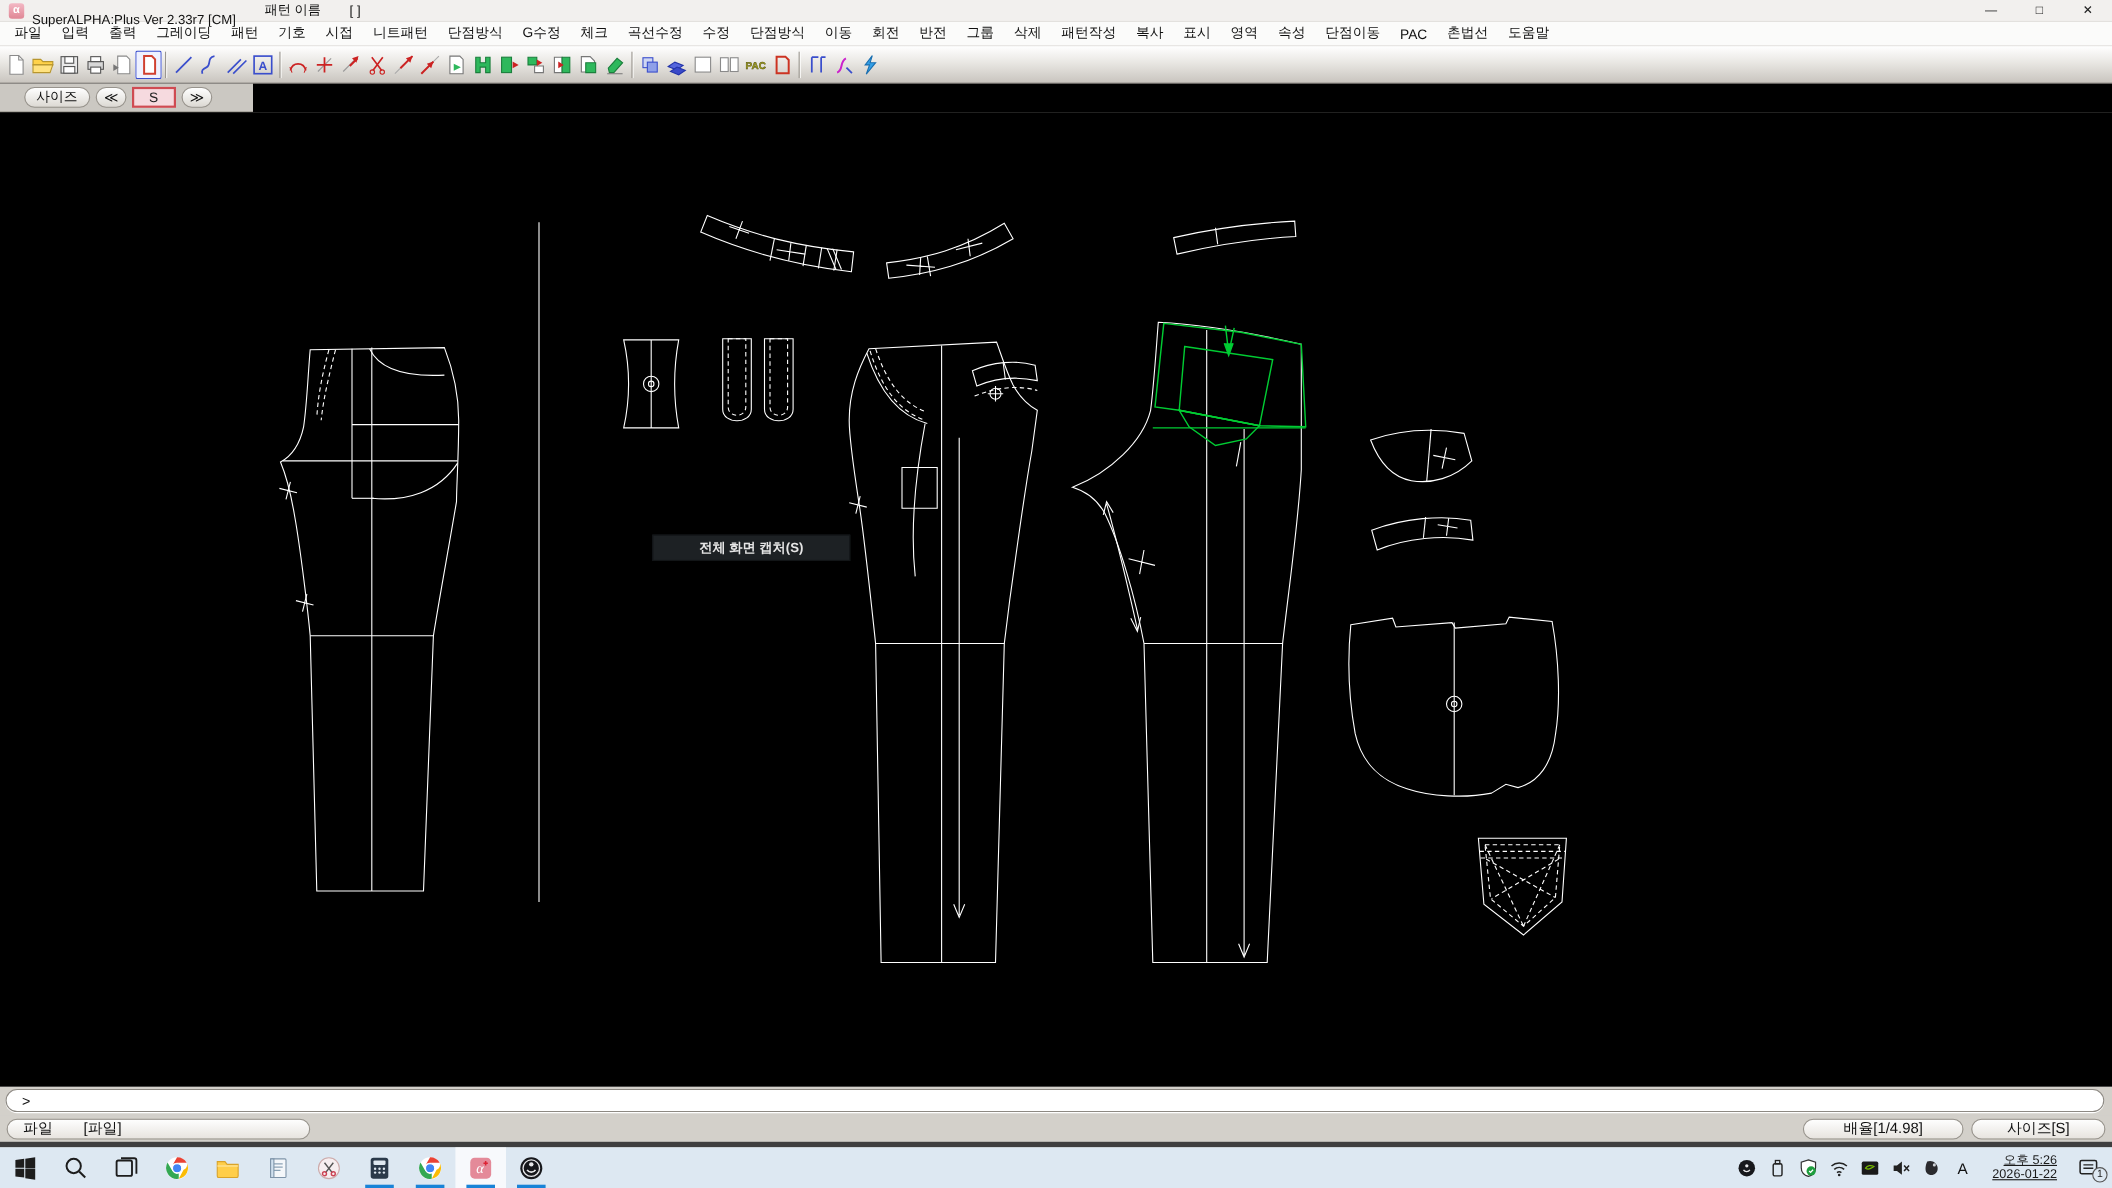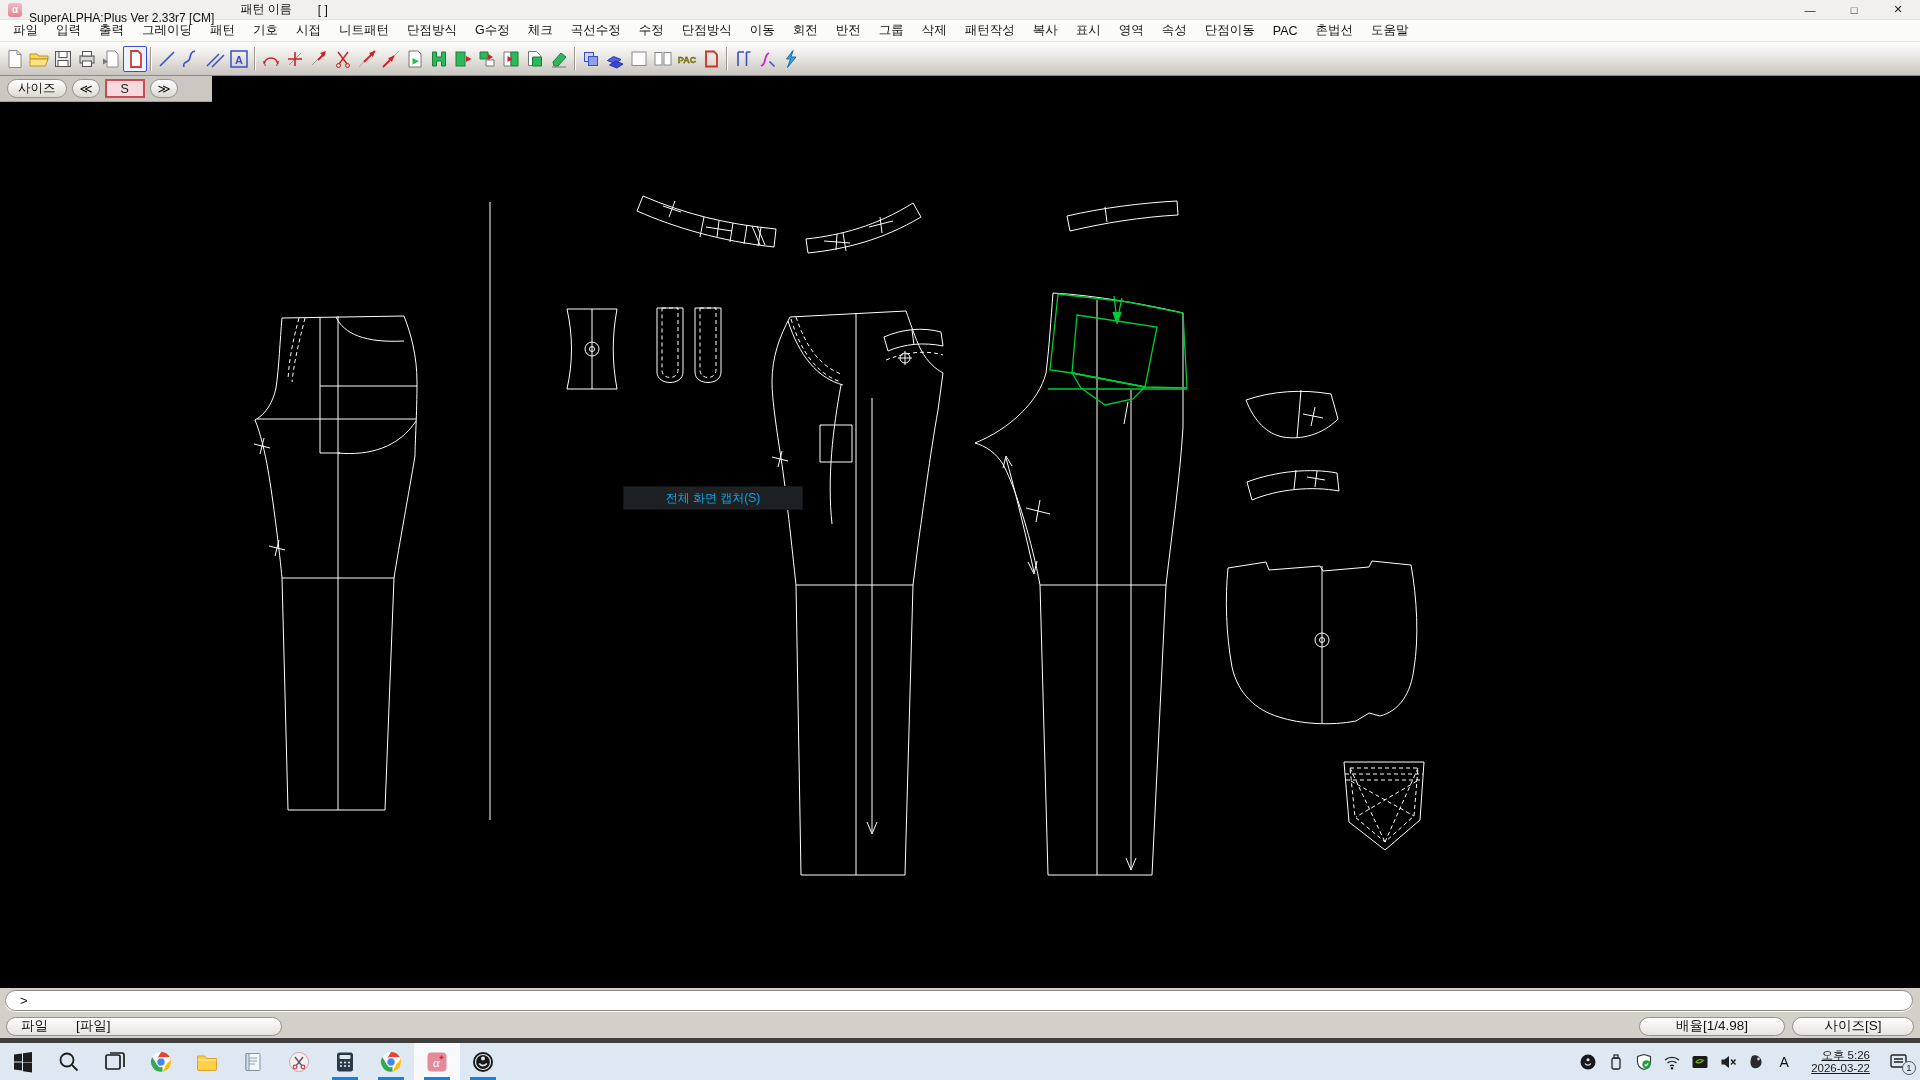--- a/index.html
+++ b/index.html
@@ -20,29 +20,29 @@
   .menu-item { font-size:12.5px; color:#111; padding:2px 9px; white-space:nowrap; }
 
   
   .toolbar { height:34px; background:linear-gradient(#ffffff 0%, #e9e7e3 45%, #c9c5bf 100%); border-bottom:1px solid #8f8b85; display:flex; align-items:center; padding:1px 3px; }
   .tbi { width:24px; height:26px; display:flex; align-items:center; justify-content:center; border-radius:2px; }
   .tbi.sel { box-shadow:0 0 0 1px #3a4ecc inset; background:#eef1ff; }
   .tb-sep { width:2px; height:24px; margin:0 3px; border-left:1px solid #9a968f; border-right:1px solid #fdfdfc; }
 
   
   .tabrow { height:26px; background:#000; display:flex; }
-  .tabrow-left { width:212px; height:100%; background:#cbc8c2; display:flex; align-items:center; gap:5px; padding-left:7px; border-bottom:1px solid #a6a29b; }
+  .tabrow-left { width:230px; height:100%; background:#cbc8c2; display:flex; align-items:center; gap:5px; padding-left:22px; border-bottom:1px solid #a6a29b; }
   .pillbtn { height:19px; border-radius:10px; background:linear-gradient(#ffffff,#dcd9d3); border:1px solid #97938c; font-size:12.5px; color:#111; display:flex; align-items:center; justify-content:center; padding:0 10px; }
   .pillbtn.sm { padding:0 7px; letter-spacing:-1px; }
   .sizebtn { height:19px; width:40px; background:#f6dadf; border:2px solid #cf4b52; font-size:12.5px; color:#222; display:flex; align-items:center; justify-content:center; }
 
   
   .canvas { position:absolute; top:102px; left:0; width:1920px; height:886px; background:#000; }
   .canvas svg { position:absolute; inset:0; }
-  .tooltip { position:absolute; left:623px; top:384px; width:180px; height:24px; background:#1d2124; border:1px solid #121517; color:#0ea5e9; font-size:12px; display:flex; align-items:center; justify-content:center; }
+  .tooltip { position:absolute; left:593px; top:384px; width:180px; height:24px; background:#1d2124; border:1px solid #121517; color:#e5e5e5; font-size:12px; display:flex; align-items:center; justify-content:center;font-weight:bold; }
 
   
   .cmdbar { position:absolute; top:988px; left:0; width:1920px; height:26px; background:#d3d0ca; padding:2px 5px; }
   .cmd-input { height:21px; width:1908px; background:#fff; border:1px solid #8d8983; border-radius:11px; font-size:13px; color:#111; display:flex; align-items:center; padding-left:14px; box-shadow:0 1px 0 #fff; }
   .statusrow { position:absolute; top:1014px; left:0; width:1920px; height:24px; background:#d3d0ca; display:flex; align-items:center; padding:0 6px; }
   .status-pill { height:19px; border-radius:10px; background:linear-gradient(#fefefe,#e7e4df); border:1px solid #97938c; font-size:13.5px; color:#111; display:flex; align-items:center; padding:0 14px; }
   .status-pill.file { width:276px; }
   .status-pill .gap { width:28px; }
   .status-spacer { flex:1; }
   .status-pill.right { margin-left:7px; justify-content:center;text-align:right; }
@@ -592,21 +592,21 @@
           <div class="trayicon">
             <svg width="18" height="18" viewBox="0 0 18 18">
               <path d="M5 3c4-2 9 1 9.5 5.5S11 16 7 15 2.5 8.5 5 3z" fill="#2a2a2e"></path>
               <circle cx="11.5" cy="6" r="1.4" fill="#cfd2d8"></circle>
             </svg>
           </div>
         </span>
       <span class="ime">A</span>
       <div class="clock">
         <div>오후 5:26</div>
-        <div>2026-03-22</div>
+        <div>2026-01-22</div>
       </div>
       <div class="notif">
         <svg width="20" height="20" viewBox="0 0 20 20">
             <rect x="2" y="3" width="15" height="12" rx="1.5" fill="none" stroke="#222" stroke-width="1.4"></rect>
             <path d="M5 7h9M5 10h9" stroke="#222" stroke-width="1.3"></path>
           </svg>
         <span class="badge">1</span>
       </div>
     </div>
   </div>

